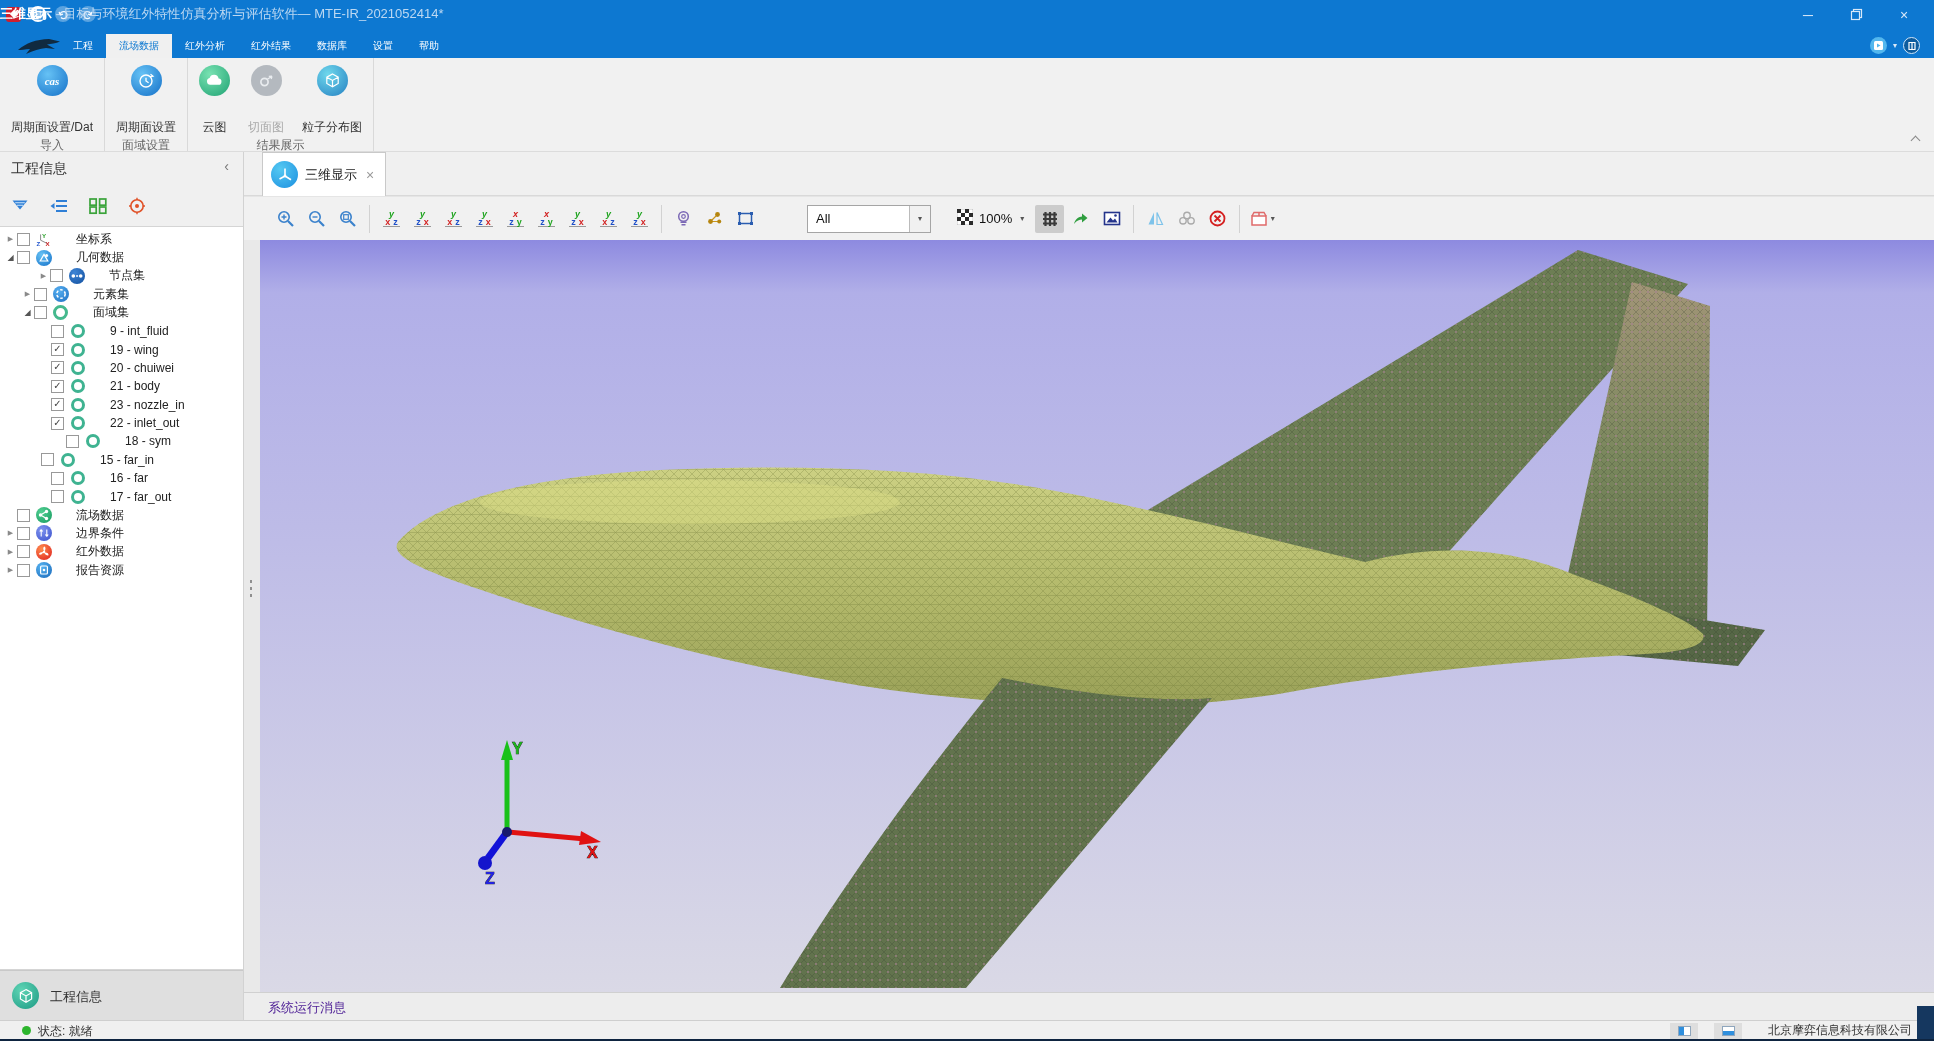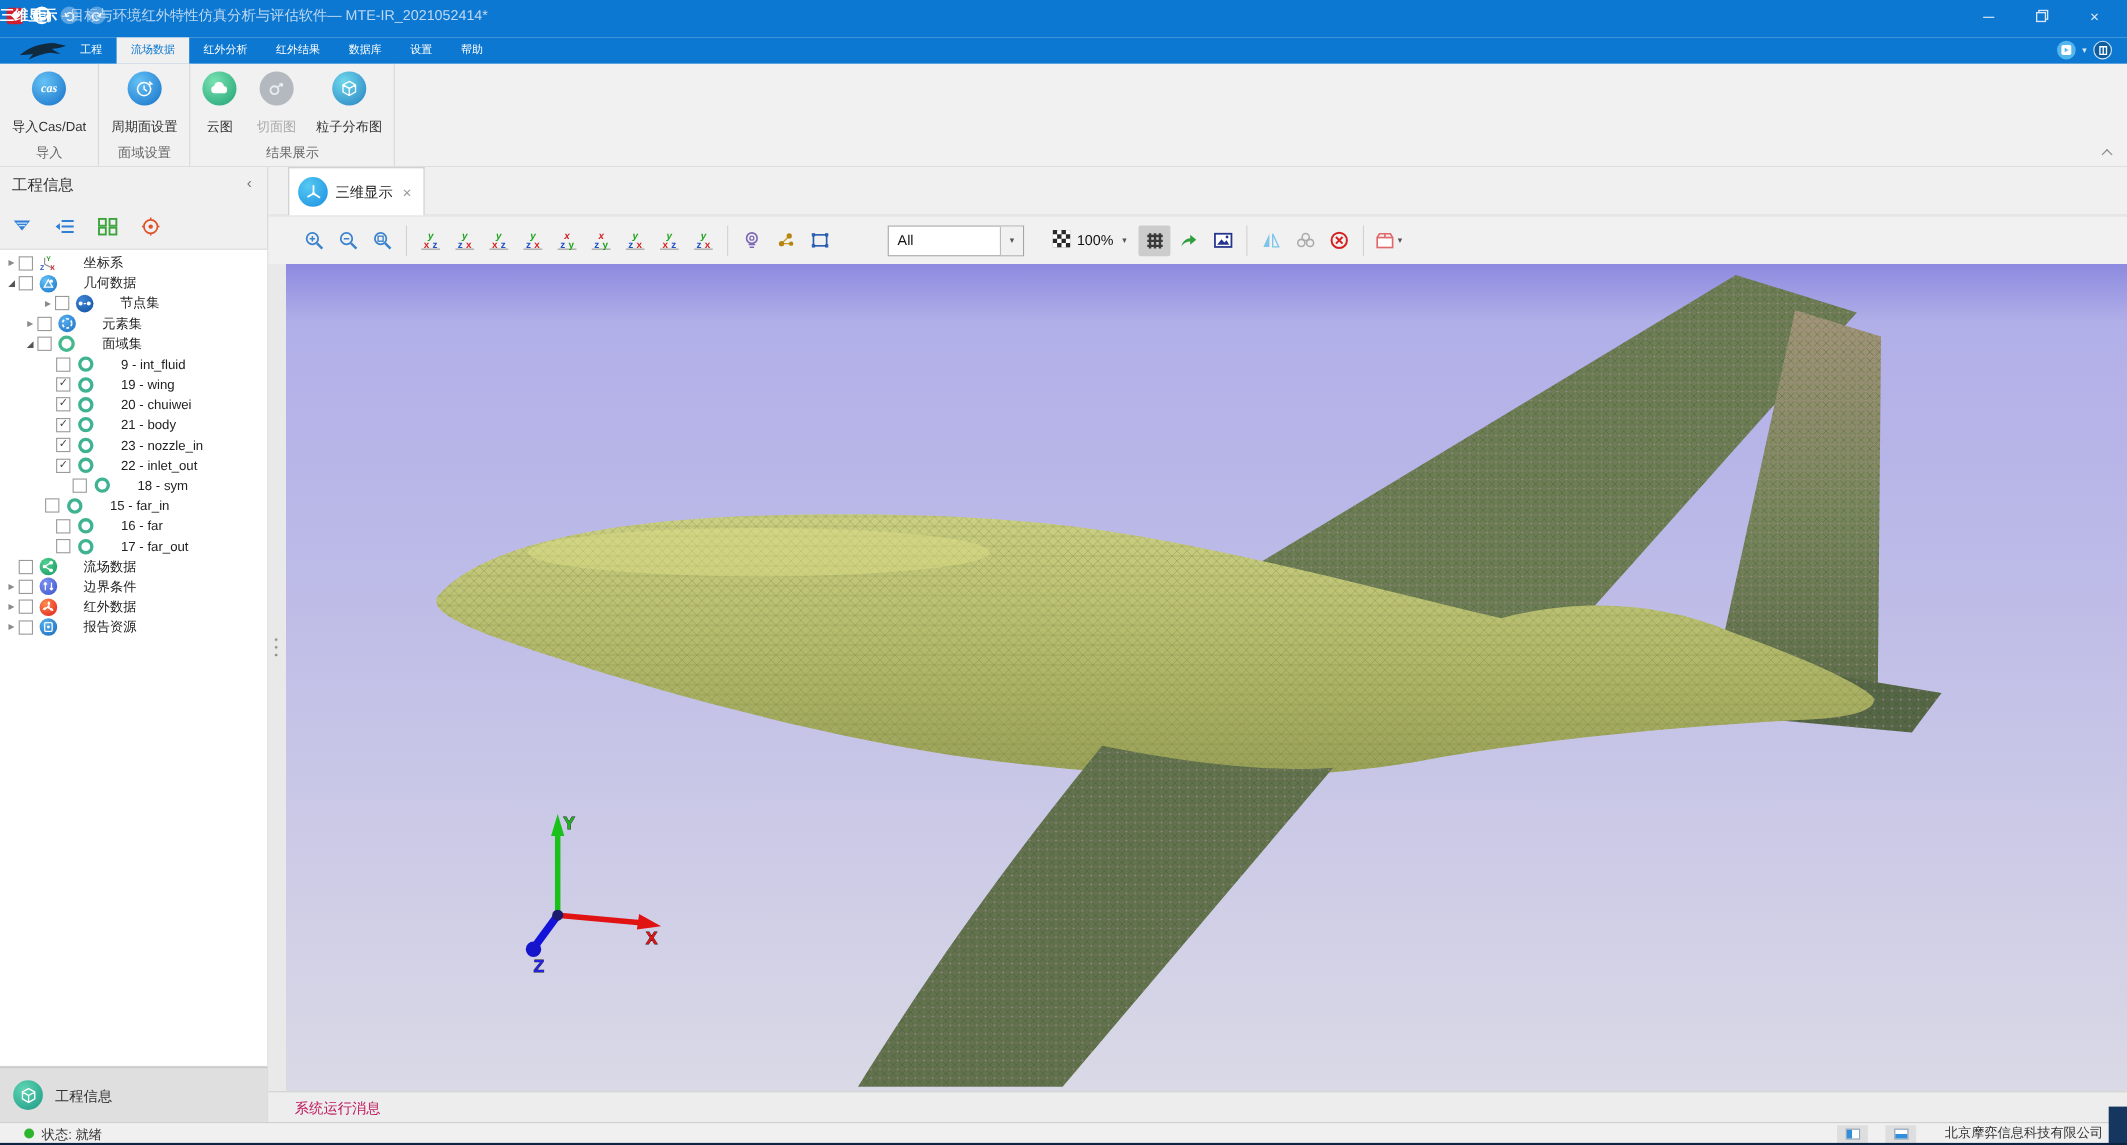--- a/index.html
+++ b/index.html
@@ -27,21 +27,21 @@
   .mright{position:absolute;right:14px;top:3px;display:flex;align-items:center;gap:6px}
   .mcirc{width:17px;height:17px;border-radius:50%;display:flex;align-items:center;justify-content:center}
   .mcirc.c1{background:#53b7ee}
   .mcirc.c2{background:#0d5c9e;border:1.5px solid #cfe6fa;box-sizing:border-box}
   .mcaret{color:#d8e8f8;font-size:8px}
   
   .ribbon{position:absolute;left:0;top:58px;width:100%;height:93px;background:var(--ribbon_bg,#f1f1f1);
           border-bottom:1px solid #dcdcdc;display:flex}
   .rgroup{border-right:1px solid #d9d9d9;display:flex;flex-direction:column;padding:0 2px}
   .rbtns{flex:1;display:flex;align-items:flex-start;padding-top:6px}
-  .rbtn{padding:0 9px;display:flex;flex-direction:column;align-items:center;gap:11px;margin-top:1px}
+  .rbtn{padding:0 9px;display:flex;flex-direction:column;align-items:center;gap:23px;margin-top:1px}
   .rico{width:31px;height:31px;border-radius:50%;display:flex;align-items:center;justify-content:center}
   .cas{color:#fff;font-size:11px;font-style:italic;font-weight:bold;font-family:"Liberation Serif","DejaVu Serif",serif}
   .rtext{font-size:12px;color:#333;white-space:nowrap}
   .rbtn.disabled .rtext{color:#a9a9a9}
   .rlabel{height:21px;text-align:center;font-size:12px;color:#666;line-height:19px}
   .ribchev{position:absolute;right:14px;top:137px;width:8px;height:8px}
   .chev-up{width:6px;height:6px;border-left:1.5px solid #888;border-top:1.5px solid #888;transform:rotate(45deg);display:block}
   
   .panel{position:absolute;left:0;top:152px;width:244px;height:868px;background:#f0f0f0;border-right:1px solid #d2d2d2;box-sizing:border-box}
   .phead{position:relative;height:34px}
@@ -90,21 +90,21 @@
   .vax em{font-style:normal;margin:0 1.5px}
   
   .splitter{position:absolute;left:244px;top:240px;width:16px;height:752px;background:#e9e9e9}
   .splitter .dots{position:absolute;left:5px;top:338px;width:4px;height:22px;
       background:radial-gradient(circle 1.4px,#8f8f8f 1.2px,transparent 1.4px) 0 0/4px 7px}
   .viewport{position:absolute;left:260px;top:240px;width:1674px;height:752px;
       background:linear-gradient(180deg,var(--viewport_top,#8d8ae0) 0%,var(--viewport_mid,#b1afe8) 7%,#bdbbe7 38%,var(--viewport_bottom,#dad9e6) 100%)}
   .viewport svg.scene{position:absolute;left:0;top:0}
   
   .msgbar{position:absolute;left:244px;top:992px;right:0;height:28px;background:#ededed;border-top:1px solid #d0d0d0;box-sizing:border-box}
-  .msgtext{position:absolute;left:24px;top:6px;font-size:13px;color:#be185d}
+  .msgtext{position:absolute;left:24px;top:6px;font-size:13px;color:#4c1d95}
   .statusbar{position:absolute;left:0;top:1020px;width:100%;height:19px;background:#f0f0f0;border-top:1px solid #cfcfcf;box-sizing:border-box}
   .sdot{position:absolute;left:22px;top:5px;width:9px;height:9px;border-radius:50%;background:var(--status_ok,#2db52d)}
   .stext{position:absolute;left:38px;top:2px;font-size:12px;color:#333}
   .sright{position:absolute;right:22px;top:0;height:19px;display:flex;align-items:center;gap:16px}
   .sic{width:28px;height:16px;background:#dedede;display:flex;align-items:center;justify-content:center}
   .sic i{width:13px;height:10px;border:1px solid #8fa6bd;box-sizing:border-box;display:block}
   .sic.one i{background:linear-gradient(90deg,#2f8fdd 0 45%,#fff 45%)}
   .sic.two i{background:linear-gradient(#fff 0 50%,#2f8fdd 50%)}
   .scompany{font-size:12px;color:#333;margin-left:10px}
   .bottom-edge{position:absolute;left:0;bottom:0;width:100%;height:2px;background:#0e2440}
@@ -180,21 +180,21 @@
 <div class="ribbon">
   <div style="display:flex">
       <div class="rgroup">
         <div class="rbtns">
           <div class="rbtn">
             <span>
               <span class="rico" style="background:radial-gradient(circle at 35% 30%,#66c2f5,#1470c8)">
                 <i class="cas">cas</i>
               </span>
             </span>
-            <span class="rtext">导入Cas/Dat</span>
+            <span class="rtext">周期面设置/Dat</span>
           </div>
         </div>
         <div class="rlabel">导入</div>
       </div>
       <div class="rgroup">
         <div class="rbtns">
           <div class="rbtn">
             <span>
               <span class="rico" style="background:radial-gradient(circle at 35% 30%,#66c2f5,#1470c8)">
                 <svg width="19" height="19" viewBox="0 0 19 19">

